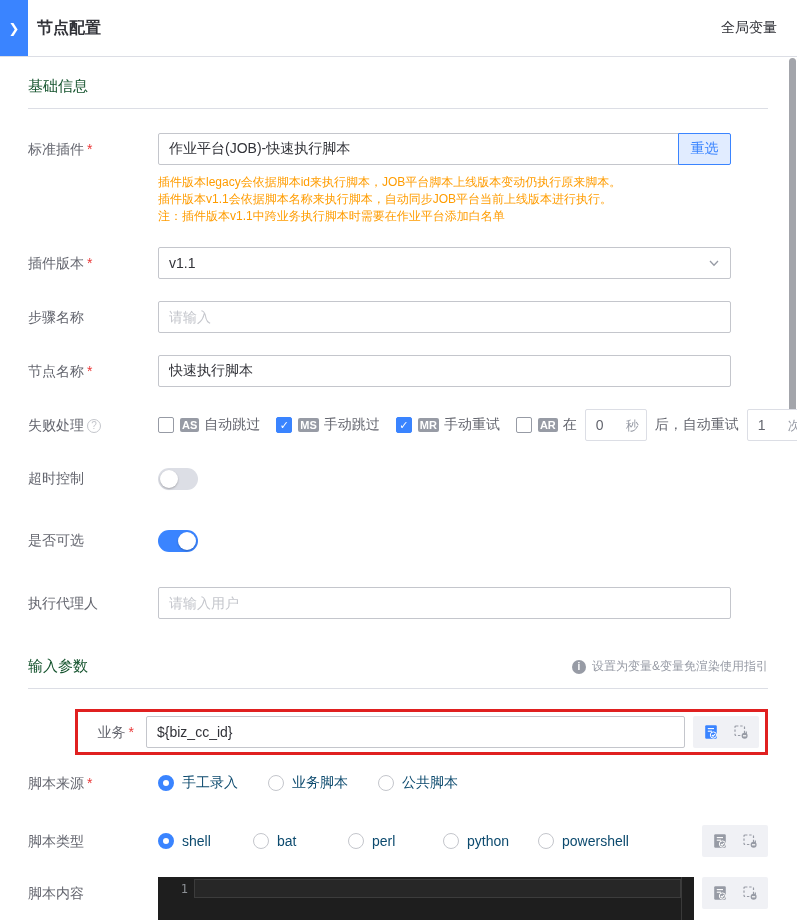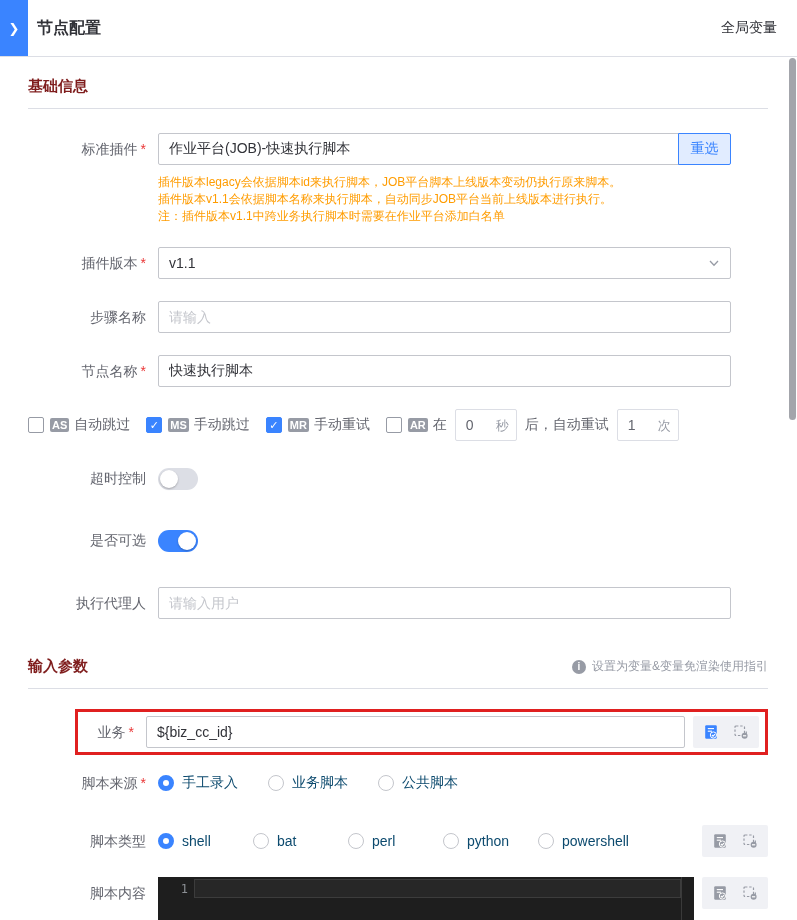--- a/index.html
+++ b/index.html
@@ -13,28 +13,28 @@
   .collapse-tab { width:28px; height:56px; flex:0 0 28px; align-self:flex-start; background:#3a84ff; color:#fff;
     display:flex; align-items:center; justify-content:center; font-size:13px; font-weight:700; cursor:pointer; }
   .panel-title { font-size:16px; font-weight:700; color:#313238; margin-left:9px; }
   .header-right { margin-left:auto; display:flex; align-items:center; gap:4px; }
   .global-var { font-size:14px; color:#313238; cursor:pointer; }
   .quick-btn { font-size:14px; color:#313238; background:#f0f1f5; border:none; border-radius:2px; padding:8px 15px; cursor:pointer; font-family:inherit; }
   .scrollbar-thumb { position:absolute; right:1px; top:58px; width:7px; height:362px; background:#a3a5ab; border-radius:3.5px; }
   
   .content { padding:20px 29px 0 28px; }
   .section-header { display:flex; align-items:center; justify-content:space-between; }
-  .section-title { font-size:15px; font-weight:700; color:#7f1d1d; }
+  .section-title { font-size:15px; font-weight:400; color:#14532d; }
   .guide { display:flex; align-items:center; gap:6px; font-size:12px; color:#979ba5; cursor:pointer; }
   .info-icon { width:14px; height:14px; border-radius:50%; background:#979ba5; color:#fff; font-size:10px; font-weight:700;
     display:inline-flex; align-items:center; justify-content:center; }
   .divider { height:1px; background:#dcdee5; margin:12px 0 24px; }
   
   .form-row { display:flex; align-items:flex-start; margin-bottom:22px; }
-  .form-label { flex:0 0 130px; text-align:right; padding-right:12px; font-size:14px; color:#63656e; line-height:32px; white-space:nowrap; }
+  .form-label { flex:0 0 130px; text-align:left; padding-right:12px; font-size:14px; color:#63656e; line-height:32px; white-space:nowrap; }
   .req { color:#ea3636; margin-left:3px; }
   .form-content { flex:1; min-width:0; }
   .text-input { width:573px; height:32px; border:1px solid #c4c6cc; border-radius:2px; padding:0 10px;
     font-size:14px; color:#313238; font-family:inherit; outline:none; background:#fff; display:block; }
   .text-input::placeholder { color:#c4c6cc; }
   .plugin-group { display:flex; width:573px; }
   .plugin-group .text-input { flex:1; width:auto; border-radius:2px 0 0 2px; }
   .reselect-btn { width:53px; height:32px; flex:0 0 53px; background:#e1ecff; border:1px solid #3a84ff; color:#3a84ff;
     font-size:14px; border-radius:0 2px 2px 0; margin-left:-1px; cursor:pointer; font-family:inherit; }
   .tips { margin-top:9px; }
@@ -162,20 +162,23 @@
     <div class="form-row">
       <div class="form-label">
         <span>节点名称</span><span class="req">*</span>
       </div>
       <div class="form-content">
         <input class="text-input" value="快速执行脚本" style="">
       </div>
     </div>
 
     <div class="form-row">
+      <div class="form-label">
+        <span>失败处理</span><span class="help-icon">?</span>
+      </div>
       <div class="form-content">
         <div class="fh-line">
           <span class="checkbox"></span>
           <span class="badge">AS</span>
           <span class="fh-text">自动跳过</span>
 
           <span class="checkbox checked">
               <span class="ck">✓</span>
             </span>
           <span class="badge">MS</span>

